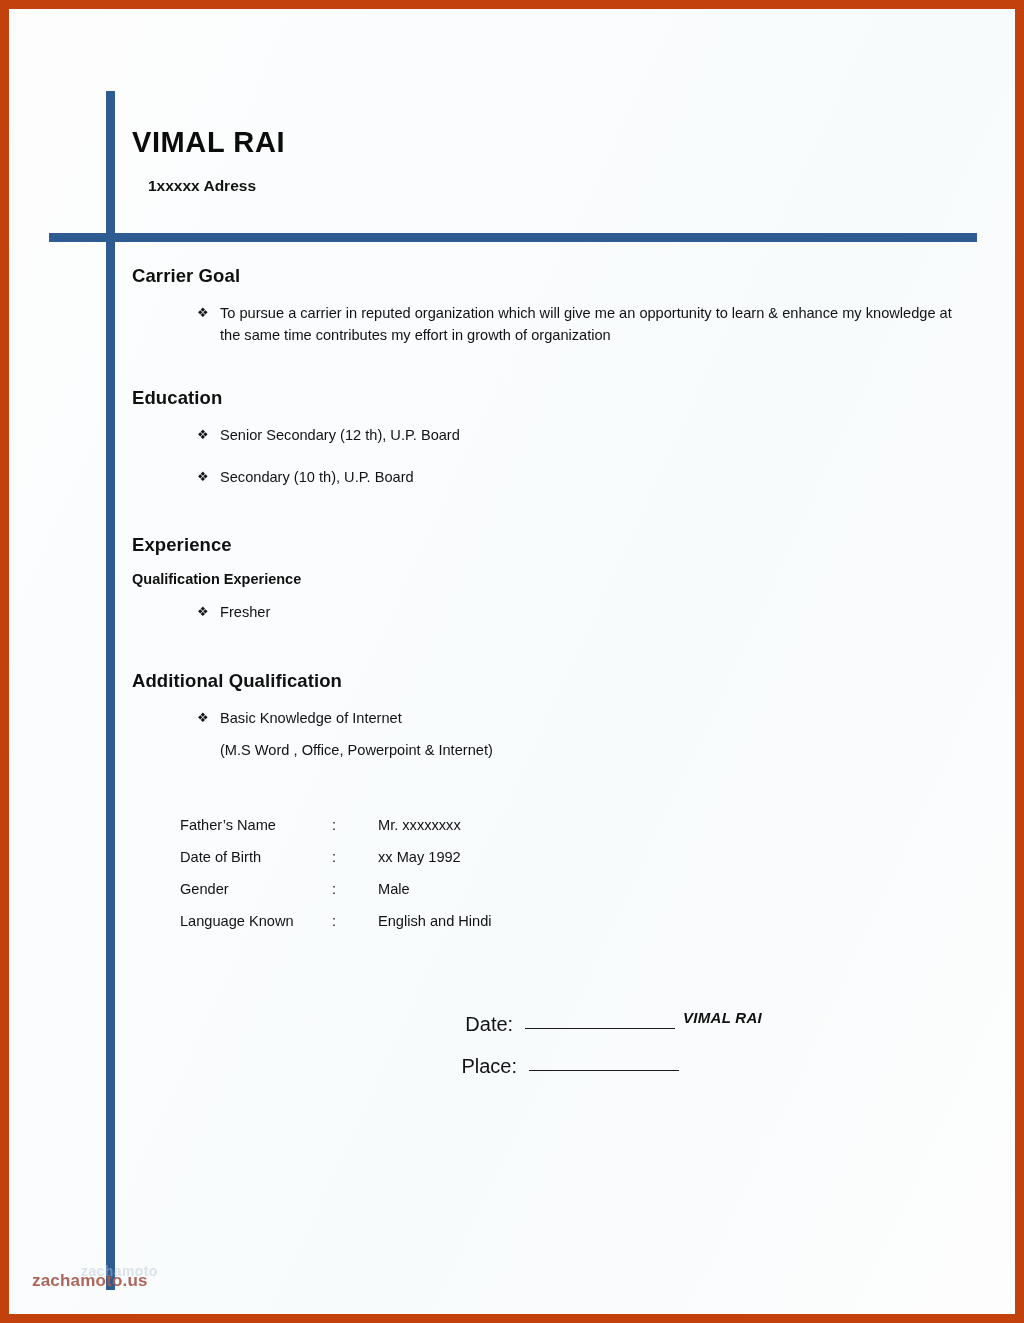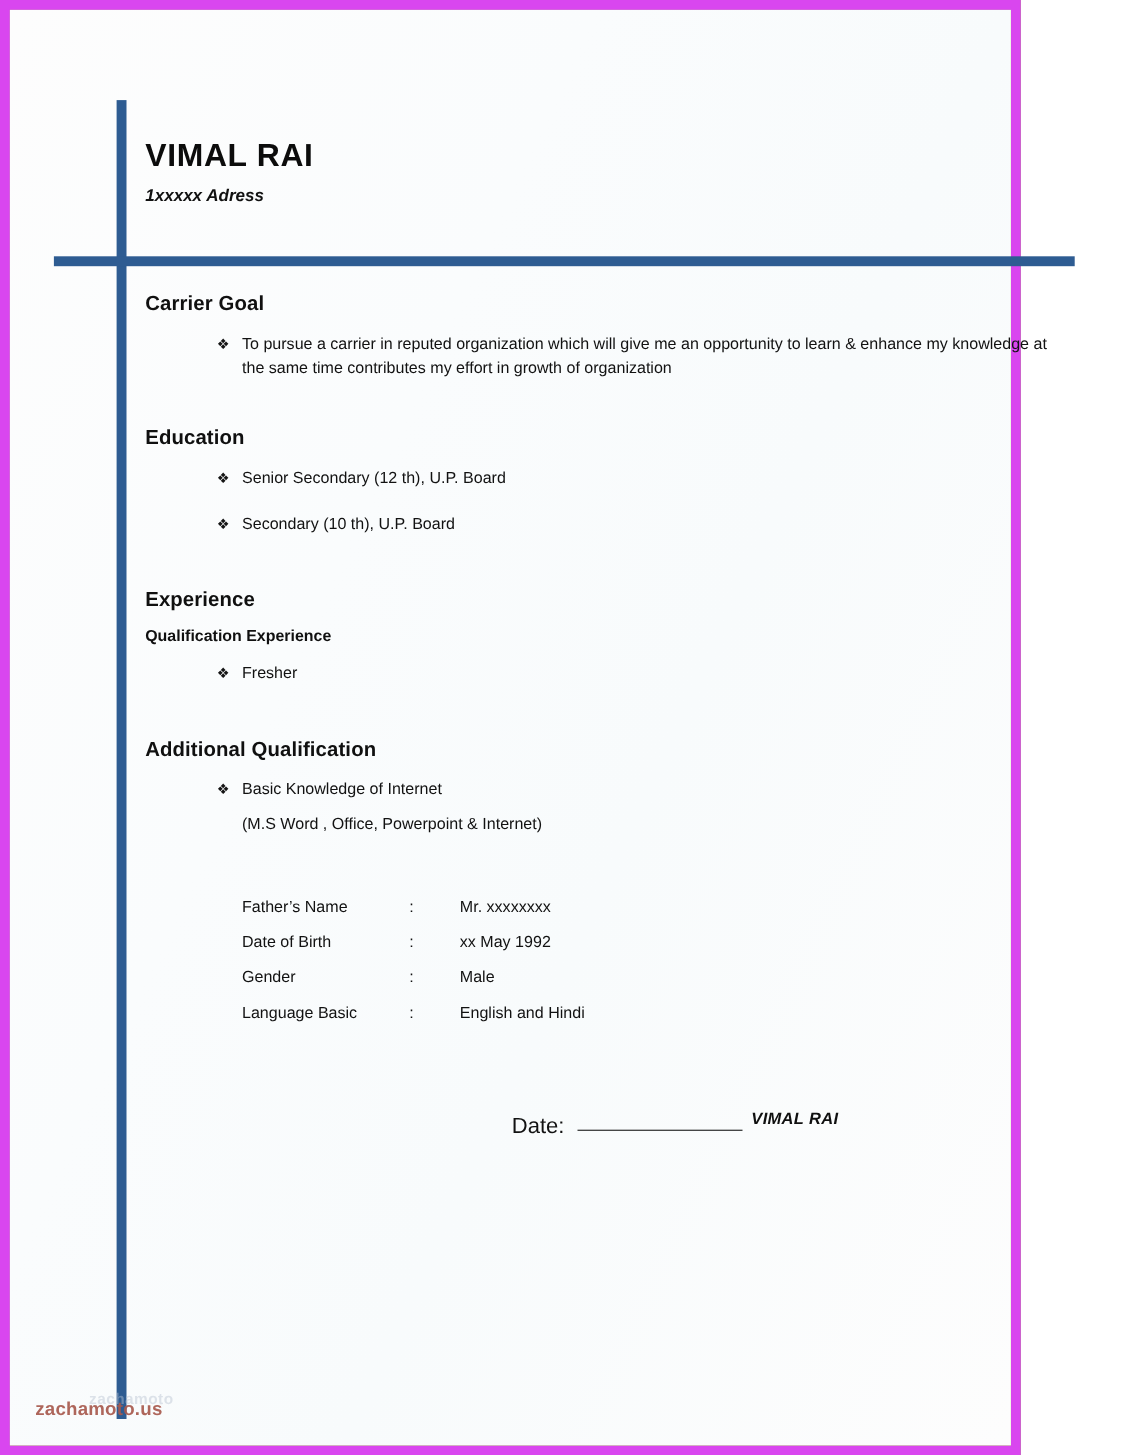--- a/index.html
+++ b/index.html
@@ -11,25 +11,25 @@
   body {
     width: 1024px;
     height: 1323px;
     font-family: "Liberation Sans", sans-serif;
     overflow: hidden;
   }
 
   
   .page-frame {
     position: relative;
-    width: 928px;
+    width: 1024px;
     height: 1323px;
     box-sizing: border-box;
-    border: 9px solid #d946ef;
-    background: #84cc16;
+    border: 9px solid #c2410c;
+    background: #a3a3a3;
   }
 
   
   .sheet {
     position: absolute;
     inset: 0;
     background: linear-gradient(115deg, #fdfdfd 0%, #fafcfd 35%, #f8fbfc 60%, #fdfdfd 100%);
   }
 
   
@@ -61,24 +61,23 @@
     font-size: 29px;
     font-weight: bold;
     letter-spacing: 0.6px;
     color: #0c0c0c;
     margin: 0 0 9px 0;
     line-height: 1.05;
   }
   .cand-line {
     font-size: 15.5px;
     font-weight: bold;
-    font-style: italic;
     color: #111111;
     line-height: 1.62;
-    margin: 0;
+    margin: 16px;
   }
   .cand-line.indent {
     padding-left: 7px;
   }
 
   
   .body-area {
     position: absolute;
     left: 123px;
     top: 256px;
@@ -133,21 +132,21 @@
   
   .gap-6  { height: 6px;  }
   .gap-10 { height: 10px; }
   .gap-14 { height: 14px; }
   .gap-16 { height: 16px; }
   .gap-40 { height: 40px; }
 
   
   table.profile {
     border-collapse: collapse;
-    margin-left: 88px;
+    margin-left: 48px;
     margin-top: 8px;
   }
   table.profile td {
     font-size: 14.6px;
     color: #121212;
     padding: 0 0 10px 0;
     line-height: 1.5;
     vertical-align: top;
     white-space: nowrap;
   }
@@ -303,33 +302,37 @@
               <td class="lbl">Date of Birth</td>
               <td class="sep">:</td>
               <td class="val">xx  May 1992</td>
             </tr>
             <tr>
               <td class="lbl">Gender</td>
               <td class="sep">:</td>
               <td class="val">Male</td>
             </tr>
             <tr>
-              <td class="lbl">Language Basic</td>
+              <td class="lbl">Language Known</td>
               <td class="sep">:</td>
               <td class="val">English and Hindi</td>
             </tr>
           </tbody>
         </table>
       </div>
 
       <div class="signblock">
         <div class="sign-row">
           <span>Date:</span>
           <span class="sign-line"></span>
         </div>
+        <div class="sign-row">
+          <span>Place:</span>
+          <span class="sign-line"></span>
+        </div>
         <div class="sign-name">VIMAL RAI</div>
       </div>
 
     </div>
 
     <div class="watermark-ghost">zachamoto</div>
     <div class="watermark-main">zachamoto.us</div>
 
   </div>
 </div>

